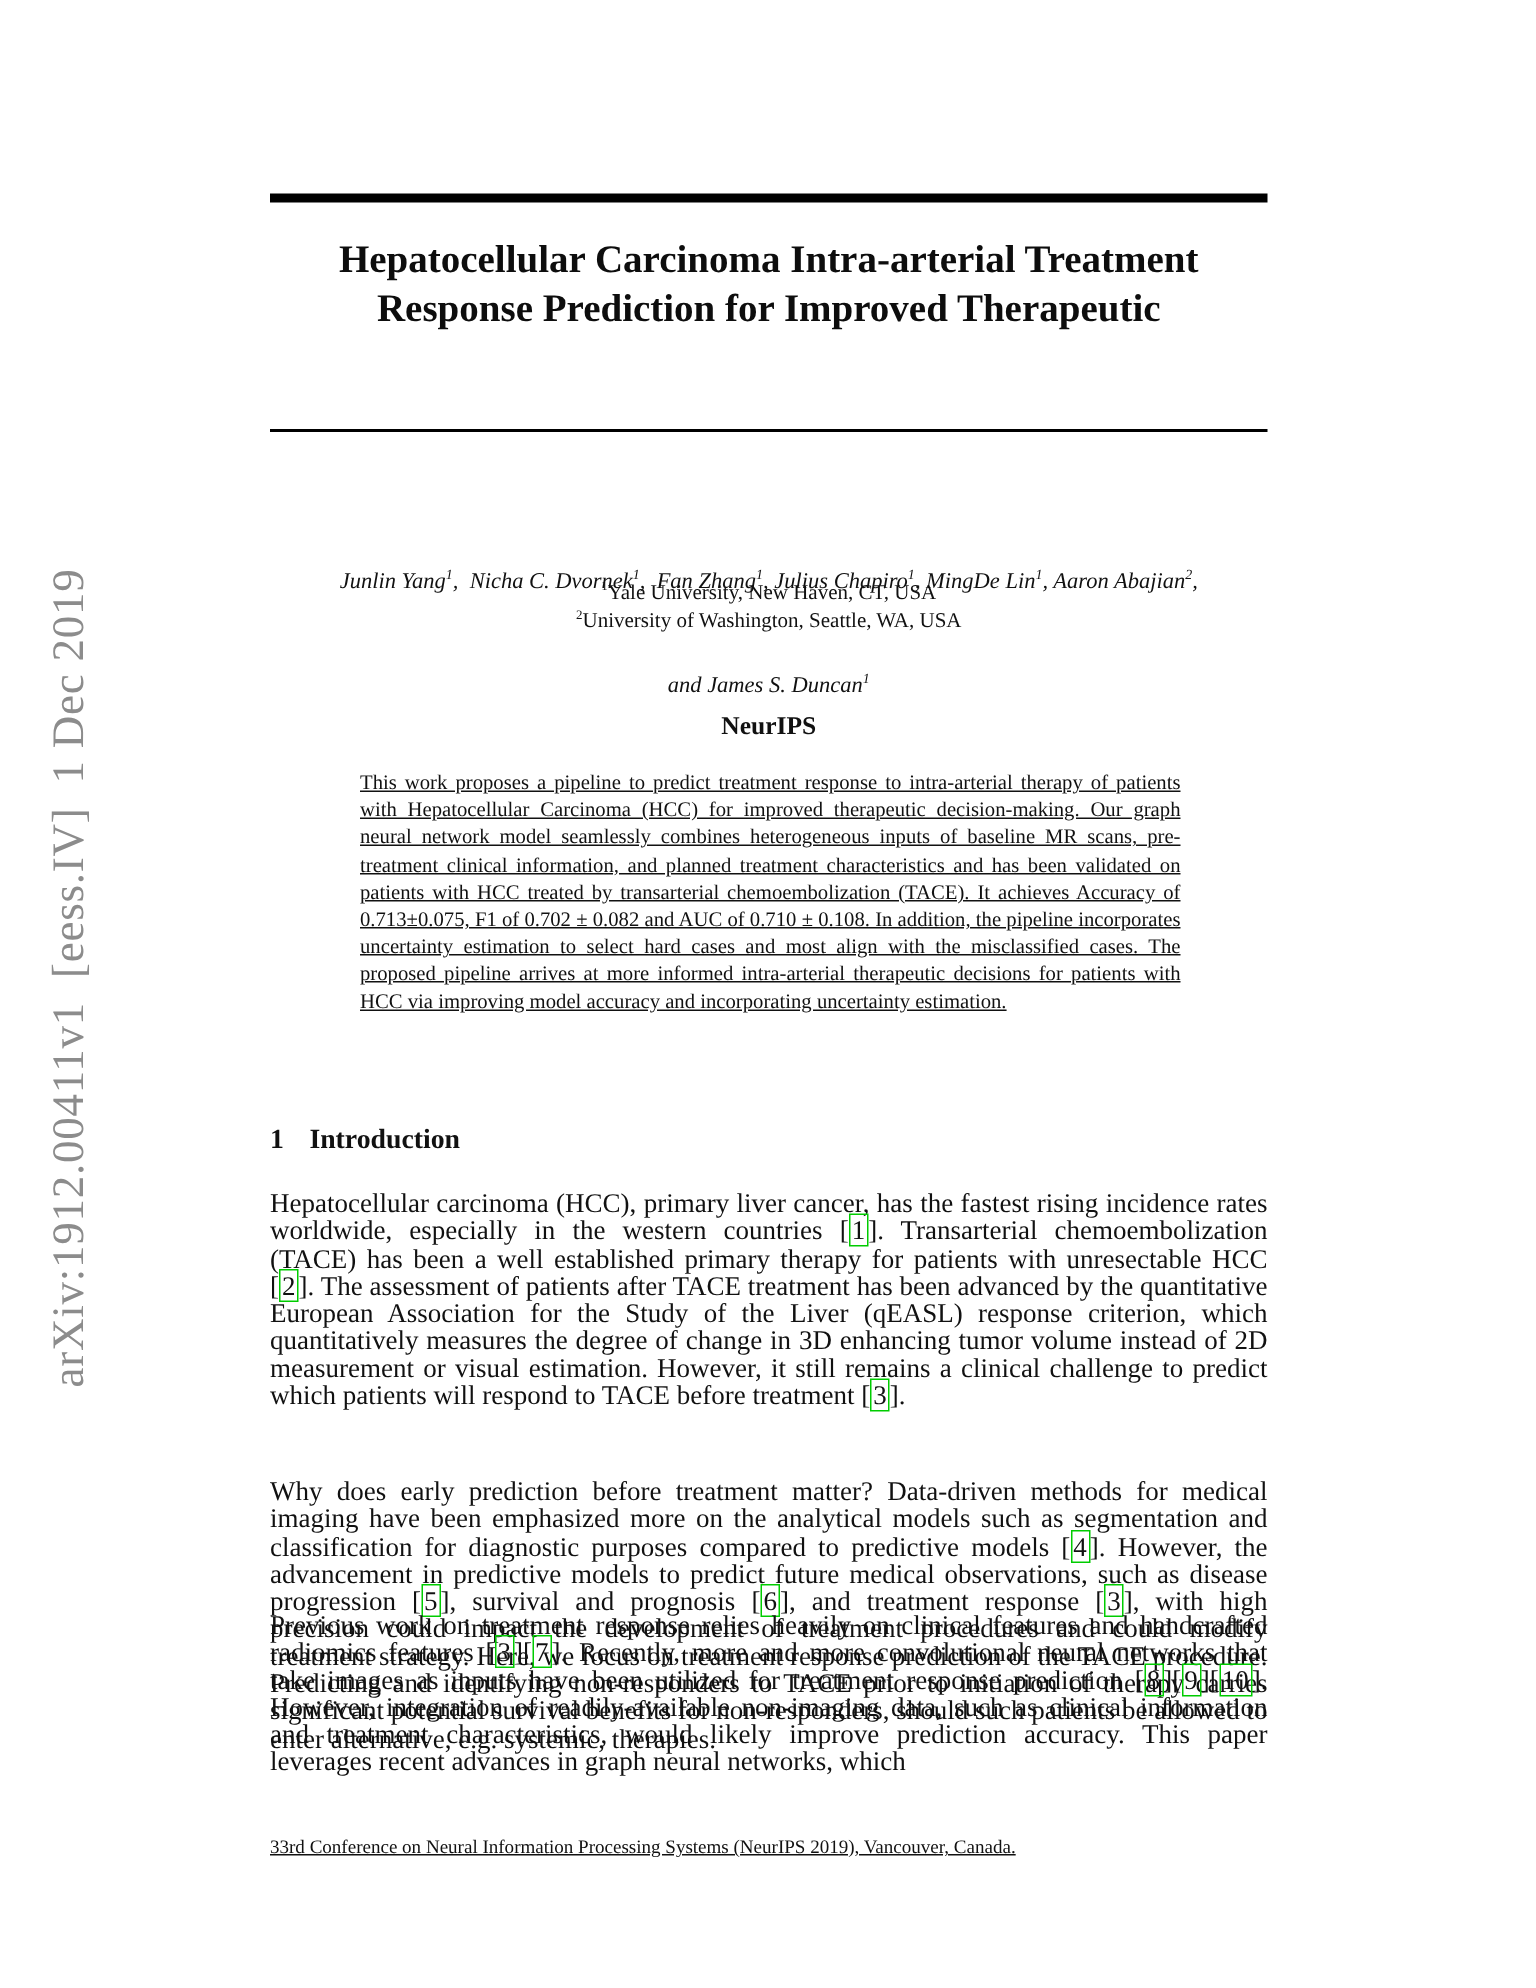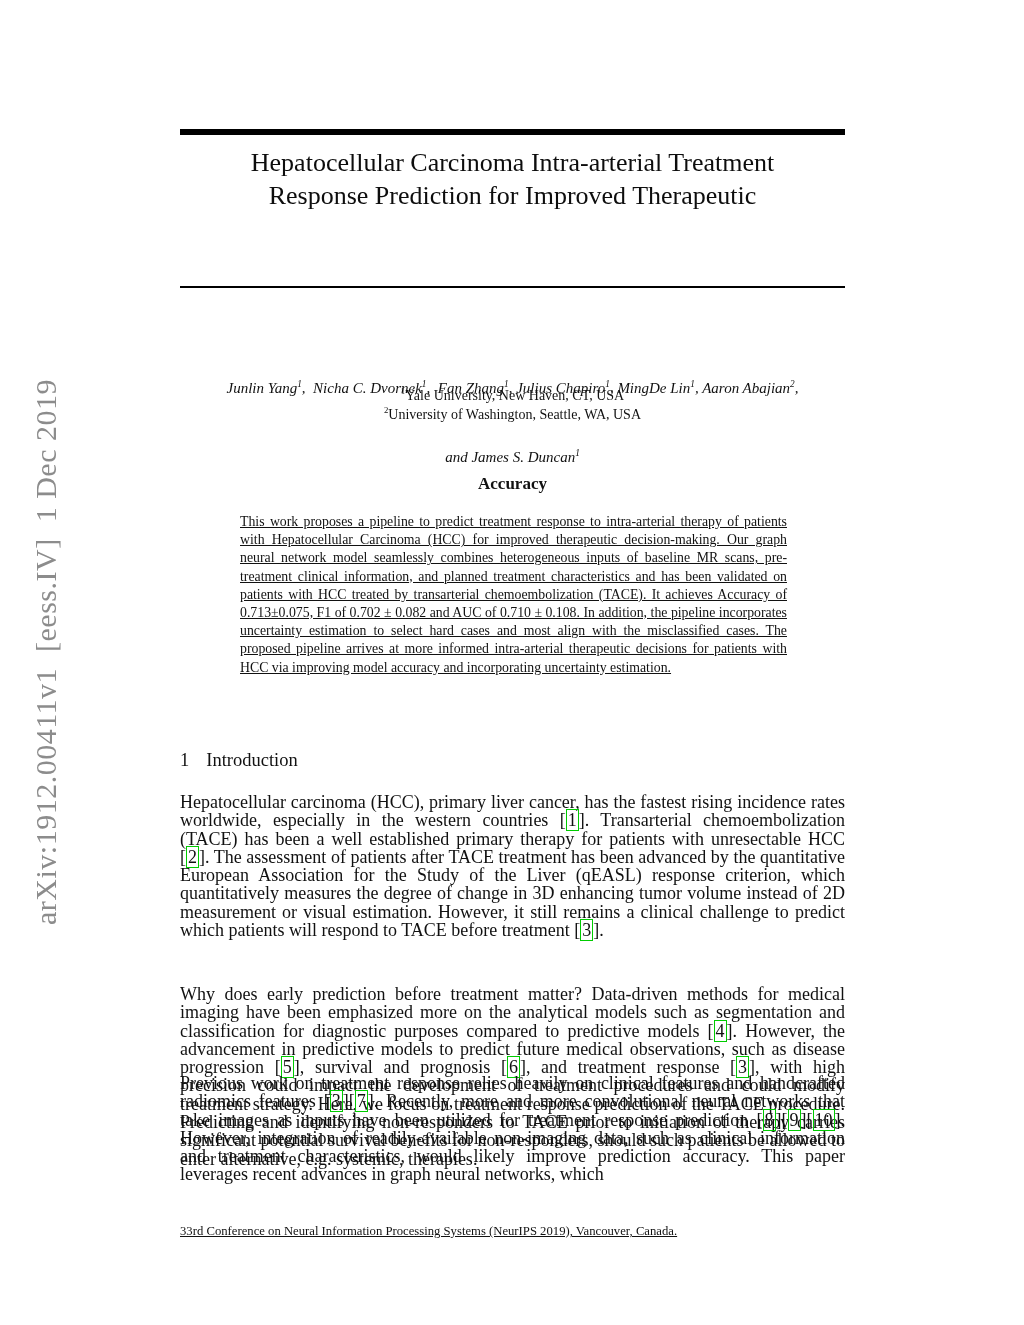--- a/index.html
+++ b/index.html
@@ -21,22 +21,22 @@
     color:#8c8c8c;
     letter-spacing:0.5px;
   }
 
   .content { position:absolute; left:180px; top:0; width:665px; height:1325px; }
 
   .rule-thick { position:absolute; left:0; width:665px; height:6px; background:#000000; top:129px; }
   .rule-thin  { position:absolute; left:0; width:665px; height:2px; background:#000000; top:286px; }
 
   .paper-title {
-    position:absolute; top:146px; left:0; width:665px;
-    text-align:center; font-weight:normal;
+    position:absolute; top:156px; left:0; width:665px;
+    text-align:center; font-weight:bold;
     font-size:26px; line-height:33px;
     color:#0d0d0d;
   }
 
   .authors {
     position:absolute; top:331px; left:0; width:665px;
     text-align:center; font-size:15px; line-height:23px;
     white-space:pre-wrap;
     font-style:italic;
   }
@@ -53,21 +53,21 @@
   }
   .abstract-body {
     position:absolute; top:513px; left:60px; width:547px;
     font-size:13.8px; line-height:18.2px;
     text-align:justify;
     text-decoration:underline;
   }
 
   .section-head {
     position:absolute; top:750px; left:0; width:665px;
-    font-weight:normal; font-size:18.5px;
+    font-weight:bold; font-size:18.5px;
   }
   .section-head .sec-num { display:inline-block; margin-right:17px; }
 
   .para {
     position:absolute; left:0; width:665px;
     font-size:18px; line-height:18.3px;
     text-align:justify;
   }
   #para-1 { top:793px; }
   #para-2 { top:985px; }
@@ -106,21 +106,21 @@
     <div class="authors">
       <div>Junlin Yang<sup>1</sup>,  Nicha C. Dvornek<sup>1</sup>,  Fan Zhang<sup>1</sup>, Julius Chapiro<sup>1</sup>, MingDe Lin<sup>1</sup>, Aaron Abajian<sup>2</sup>,</div>
       <div>and James S. Duncan<sup>1</sup></div>
     </div>
 
     <div class="affils">
       <div><sup>1</sup>Yale University, New Haven, CT, USA</div>
       <div><sup>2</sup>University of Washington, Seattle, WA, USA</div>
     </div>
 
-    <div class="abstract-head">Accuracy</div>
+    <div class="abstract-head">NeurIPS</div>
 
     <div class="abstract-body">This work proposes a pipeline to predict treatment response to intra-arterial therapy of patients with Hepatocellular Carcinoma (HCC) for improved therapeutic decision-making. Our graph neural network model seamlessly combines heterogeneous inputs of baseline MR scans, pre-treatment clinical information, and planned treatment characteristics and has been validated on patients with HCC treated by transarterial chemoembolization (TACE). It achieves Accuracy of 0.713±0.075, F1 of 0.702 ± 0.082 and AUC of 0.710 ± 0.108. In addition, the pipeline incorporates uncertainty estimation to select hard cases and most align with the misclassified cases. The proposed pipeline arrives at more informed intra-arterial therapeutic decisions for patients with HCC via improving model accuracy and incorporating uncertainty estimation.</div>
 
     <div class="section-head">
       <span class="sec-num">1</span><span>Introduction</span>
     </div>
 
     <div class="para" id="para-1">Hepatocellular carcinoma (HCC), primary liver cancer, has the fastest rising incidence rates worldwide, especially in the western countries <span class="cite">[<span class="cite-num">1</span>]</span>. Transarterial chemoembolization (TACE) has been a well established primary therapy for patients with unresectable HCC <span class="cite">[<span class="cite-num">2</span>]</span>. The assessment of patients after TACE treatment has been advanced by the quantitative European Association for the Study of the Liver (qEASL) response criterion, which quantitatively measures the degree of change in 3D enhancing tumor volume instead of 2D measurement or visual estimation. However, it still remains a clinical challenge to predict which patients will respond to TACE before treatment <span class="cite">[<span class="cite-num">3</span>]</span>.</div>
 
     <div class="para" id="para-2">Why does early prediction before treatment matter? Data-driven methods for medical imaging have been emphasized more on the analytical models such as segmentation and classification for diagnostic purposes compared to predictive models <span class="cite">[<span class="cite-num">4</span>]</span>. However, the advancement in predictive models to predict future medical observations, such as disease progression <span class="cite">[<span class="cite-num">5</span>]</span>, survival and prognosis <span class="cite">[<span class="cite-num">6</span>]</span>, and treatment response <span class="cite">[<span class="cite-num">3</span>]</span>, with high precision could impact the development of treatment procedures and could modify treatment strategy. Here, we focus on treatment response prediction of the TACE procedure. Predicting and identifying non-responders to TACE prior to initiation of therapy carries significant potential survival benefits for non-responders, should such patients be allowed to enter alternative, e.g. systemic, therapies.</div>

